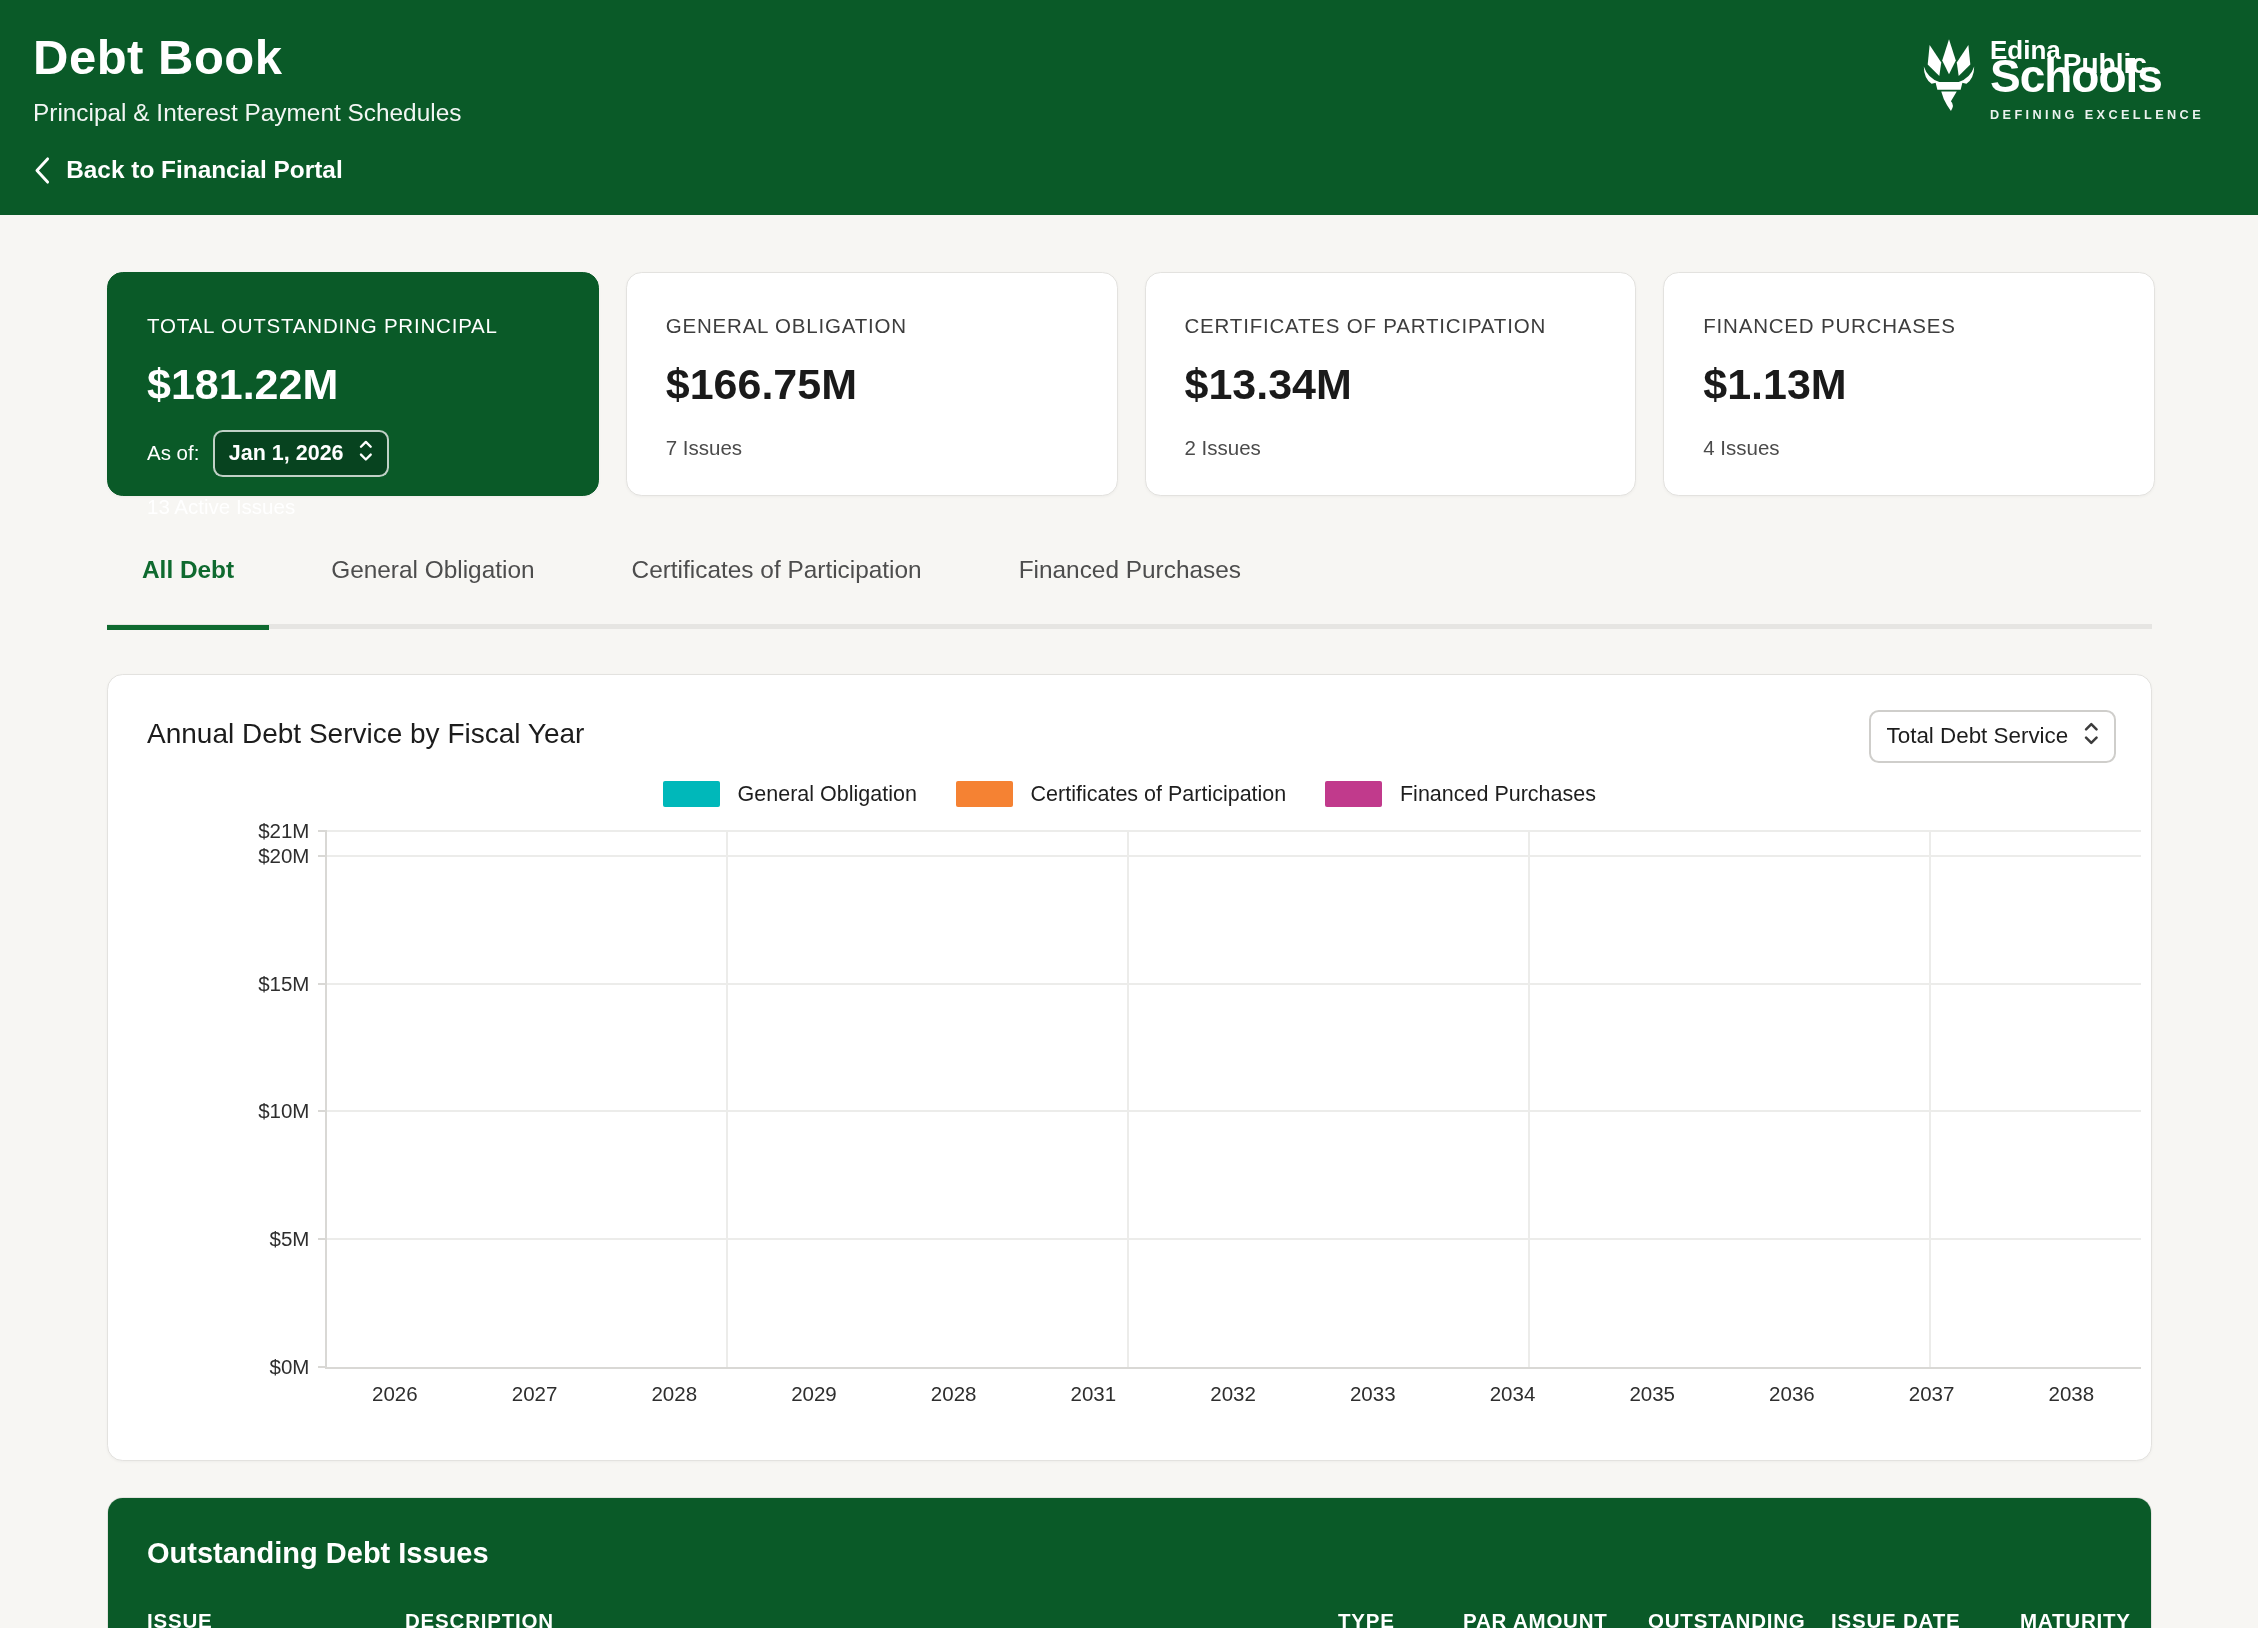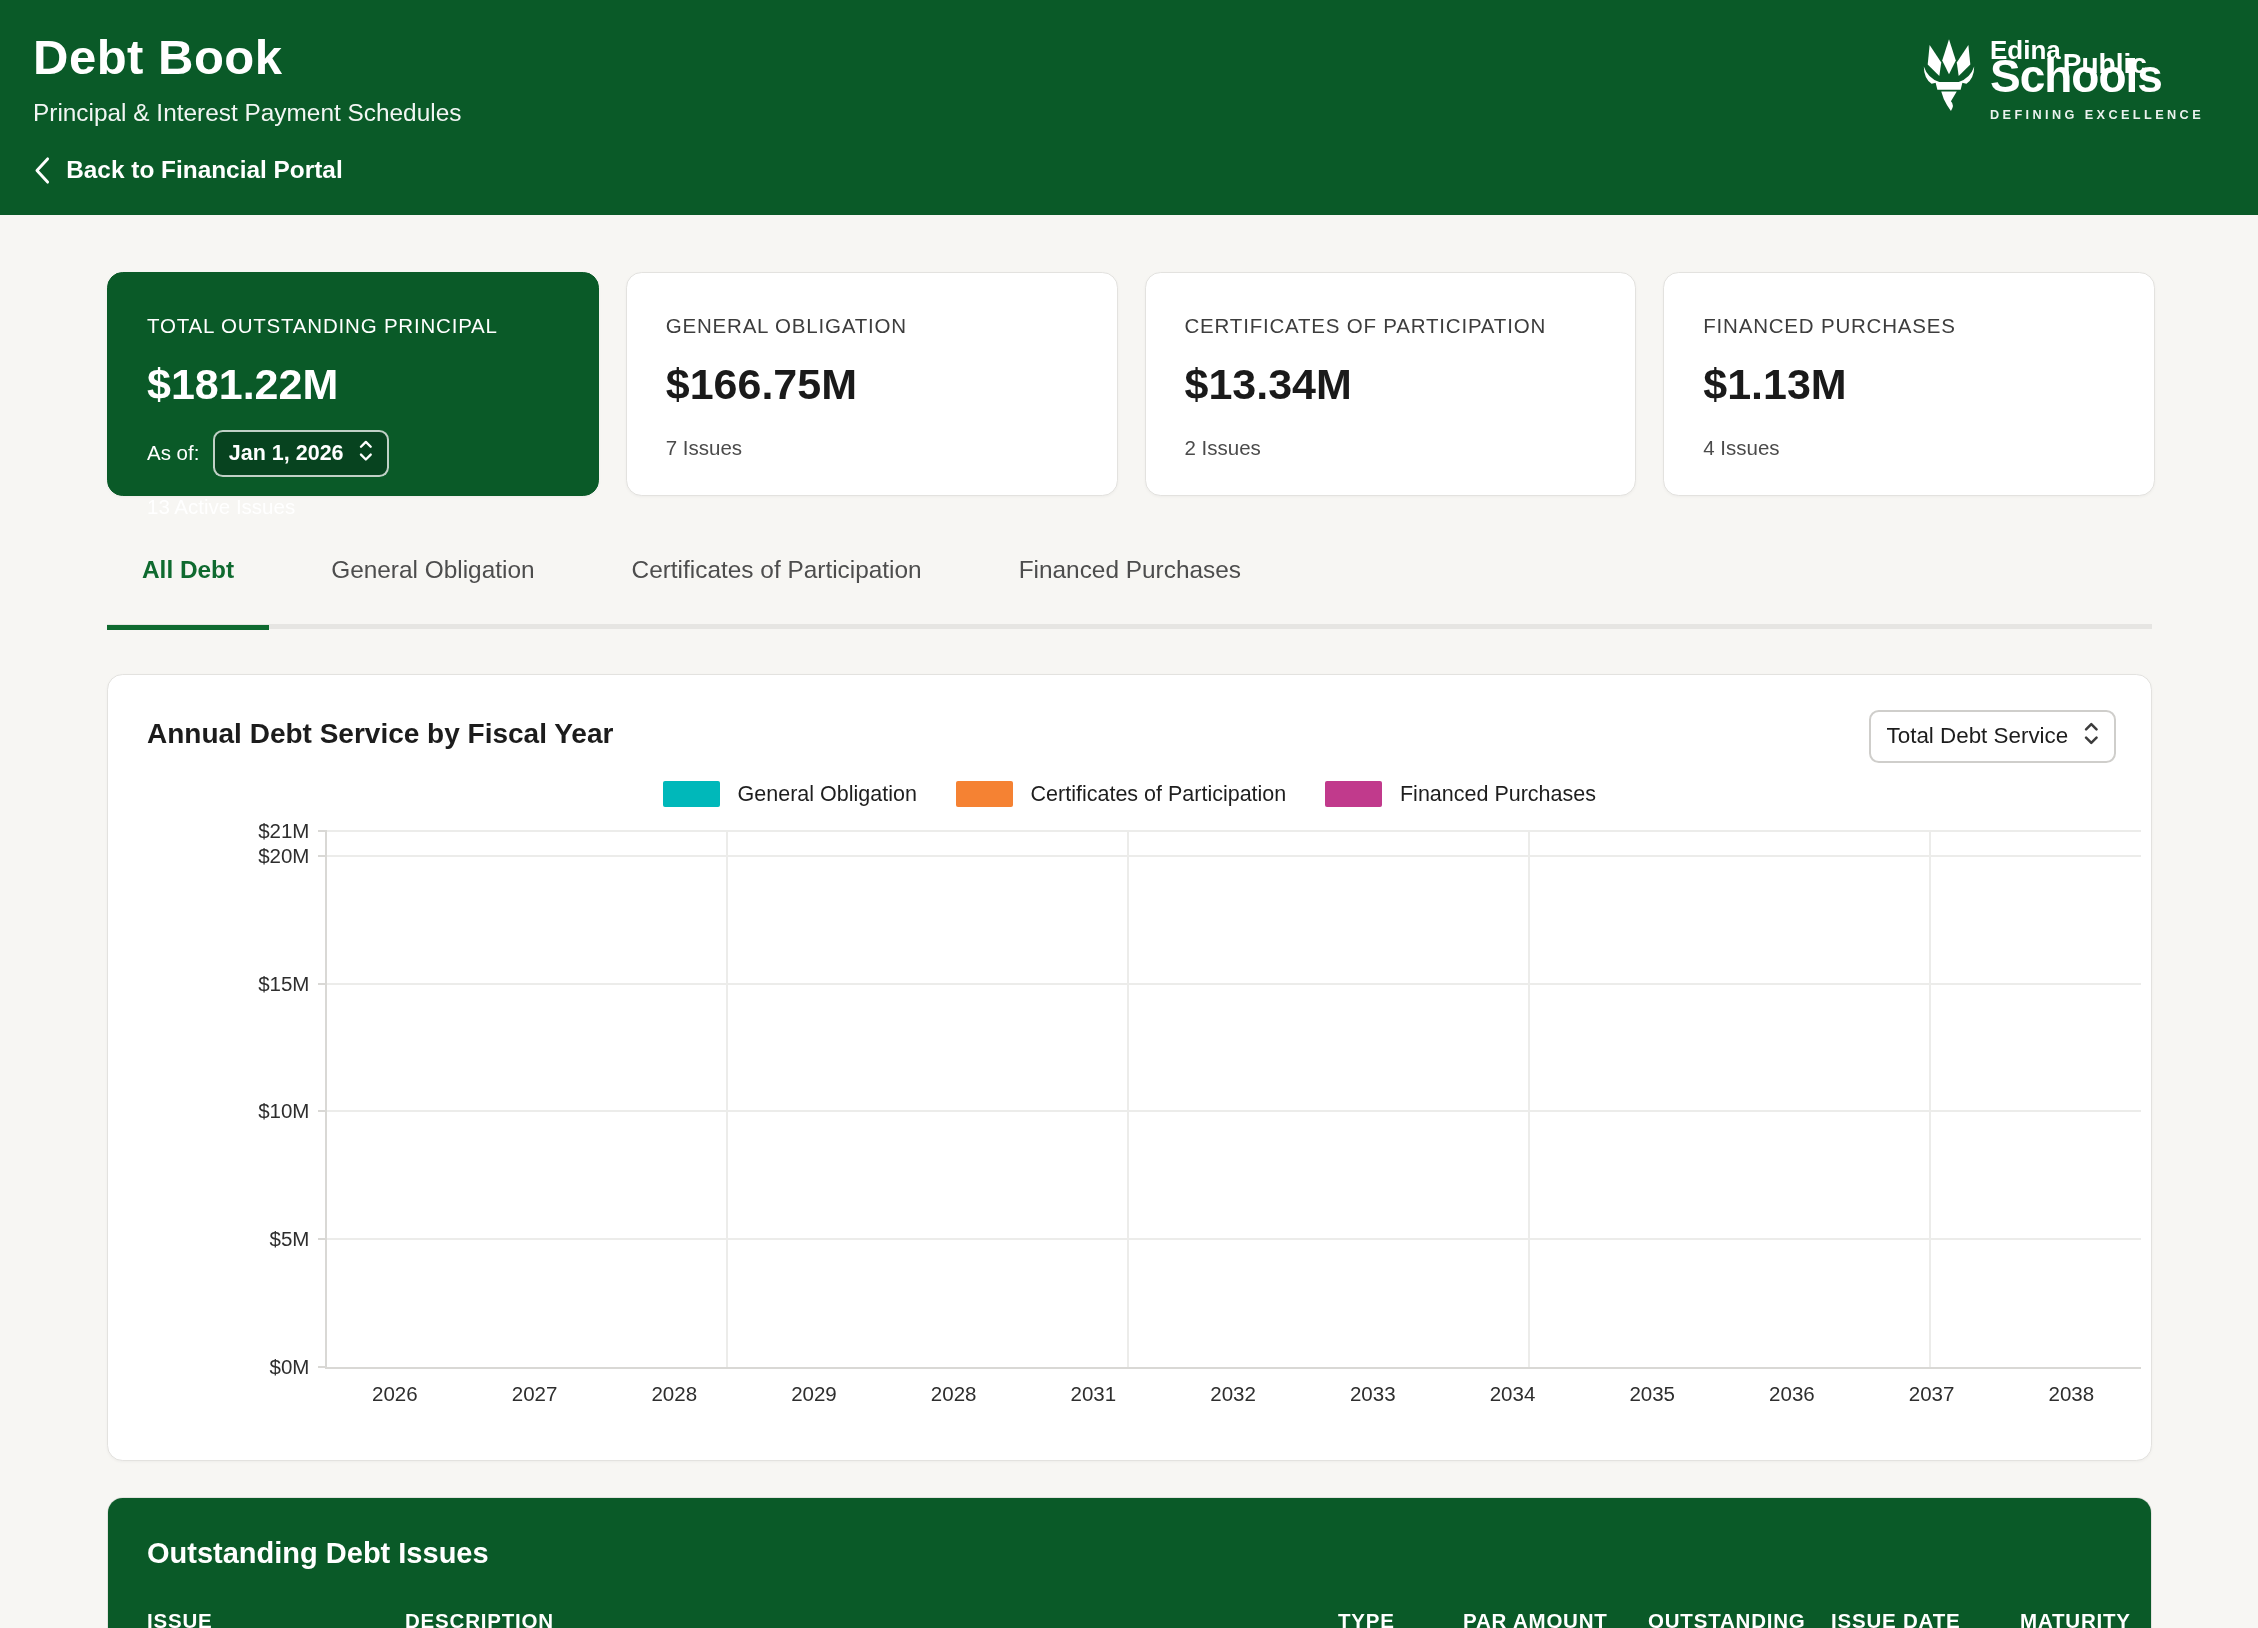--- a/index.html
+++ b/index.html
@@ -73,21 +73,21 @@
   }
   .tab + .tab { margin-left: 27px; }
   .tab.active { color: #0f6a2f; font-weight: bold; border-bottom-color: #0f6a2f; }
   
   .chart-card {
     position: relative; margin: 45px 107px 0 107px;
     background: #fff; border: 1px solid #e3e2df; border-radius: 15.6px;
     box-shadow: 0 1px 2.9px rgba(0,0,0,.04);
     padding: 43px 0 25px 0; height: 787px;
   }
-  .chart-title { font-size: 28px; font-weight: bold; margin-left: 39px; }
+  .chart-title { font-size: 28px; font-weight: normal; margin-left: 39px; }
   .chart-select {
     position: absolute; top: 35px; right: 35px;
     display: inline-flex; align-items: center; gap: 15.6px;
     border: 2px solid #cfcecb; border-radius: 9.8px; background: #fff;
     padding: 8.8px 15.6px; font-size: 22.4px; color: #1c1c1c; cursor: pointer;
   }
   .legend { display: flex; justify-content: center; align-items: center; gap: 19.5px; margin-top: 31px; }
   .legend-item { display: flex; align-items: center; gap: 17.6px; margin: 0 9.8px; }
   .legend-chip { width: 57px; height: 26px; border-radius: 2px; }
   .legend-label { font-size: 21.5px; color: #1e1e1e; }

